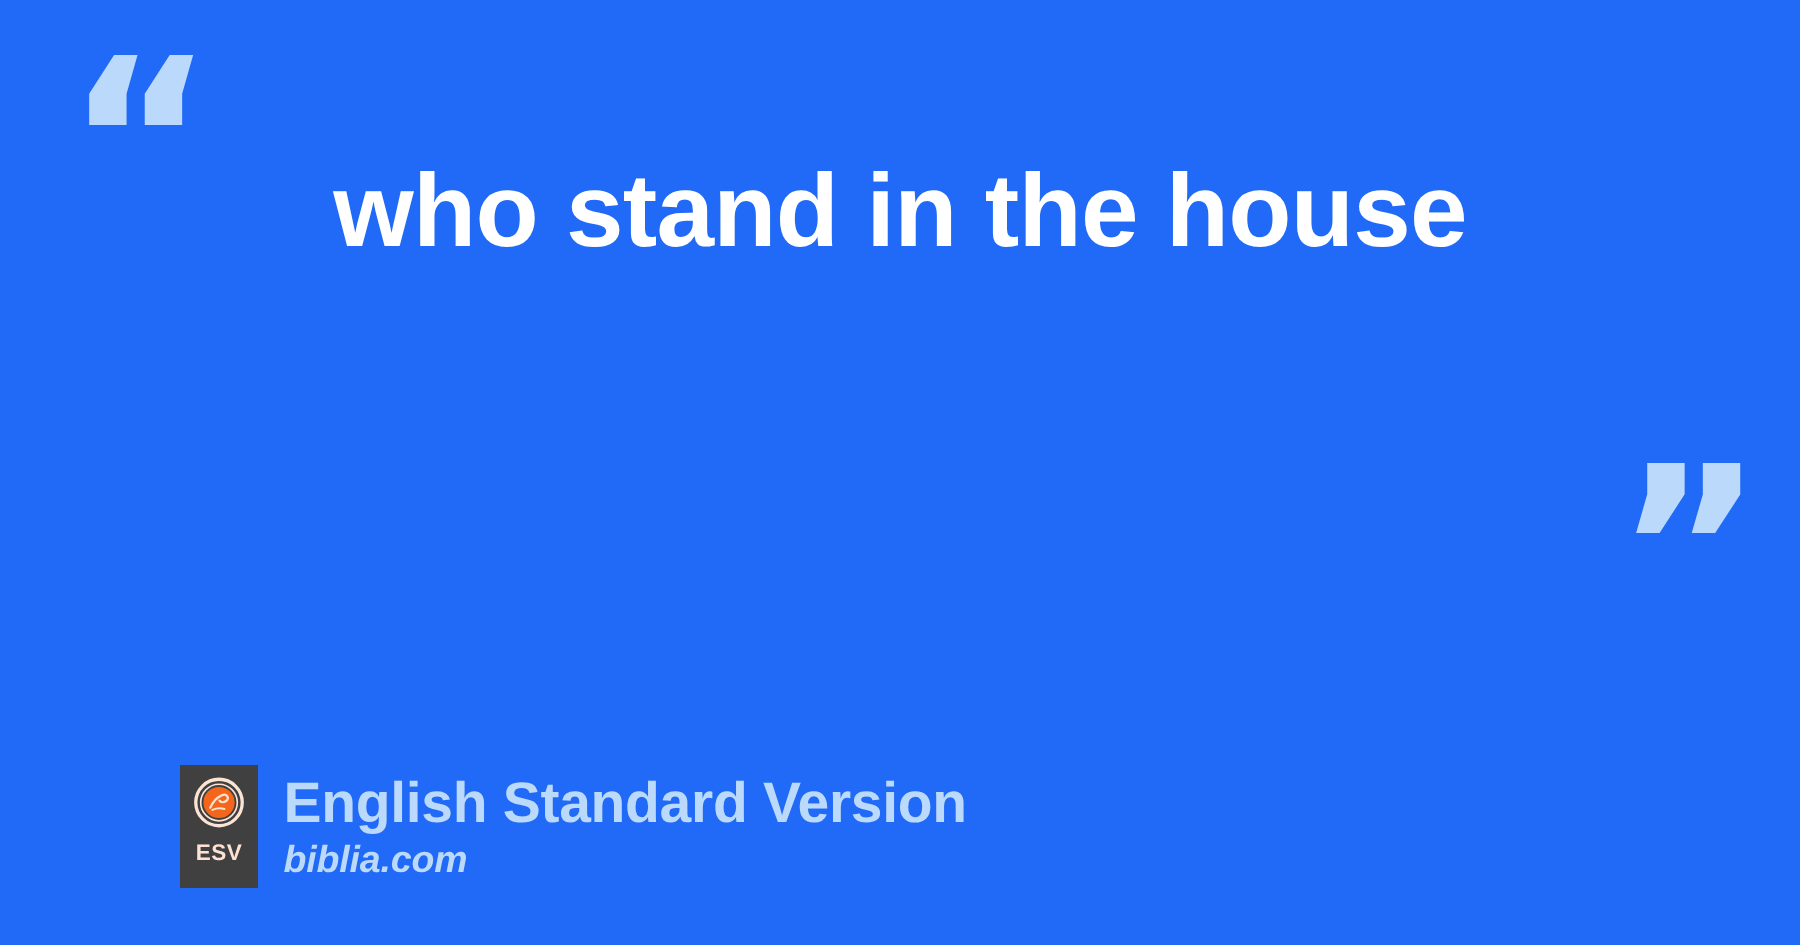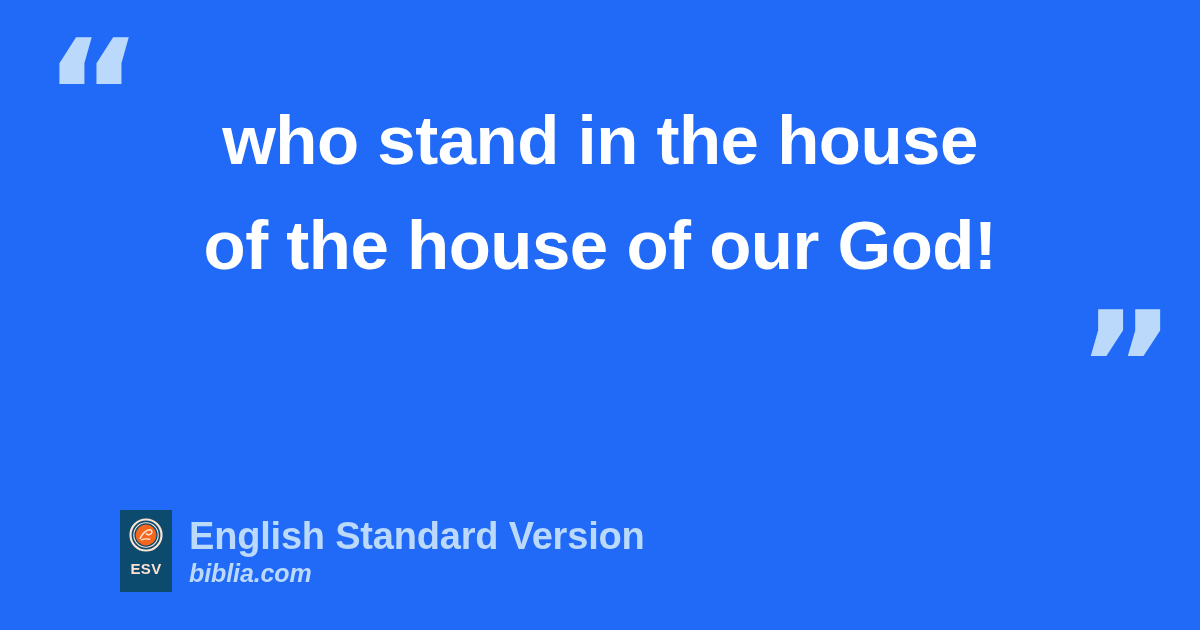--- a/index.html
+++ b/index.html
@@ -65,21 +65,21 @@
     position: absolute;
     left: 120px;
     bottom: 38px;
     display: flex;
     align-items: center;
   }
 
   .esv-logo {
     width: 52px;
     height: 82px;
-    background: #0c4a6e;
+    background: #404040;
     display: flex;
     flex-direction: column;
     align-items: center;
     justify-content: flex-start;
     padding-top: 8px;
     box-sizing: border-box;
     flex: 0 0 auto;
   }
   .esv-seal {
     width: 34px;
@@ -122,21 +122,20 @@
 </style>
 </head>
 <body>
 
 <div class="card">
 
   <div class="quote-mark quote-open">“</div>
 
   <div class="quote-block">
     <div class="quote-line">who stand in the house</div>
-    <div class="quote-line">of the house of our God!</div>
   </div>
 
   <div class="quote-mark quote-close">”</div>
 
   <div class="attribution">
 
     <div class="esv-logo">
       <svg class="esv-seal" viewBox="0 0 34 34">
         <circle cx="17" cy="17" r="15.5" fill="none" stroke="#FBE4D3" stroke-width="2.2"></circle>
         <circle cx="17" cy="17" r="12.2" fill="none" stroke="#FBE4D3" stroke-width="1.1"></circle>

